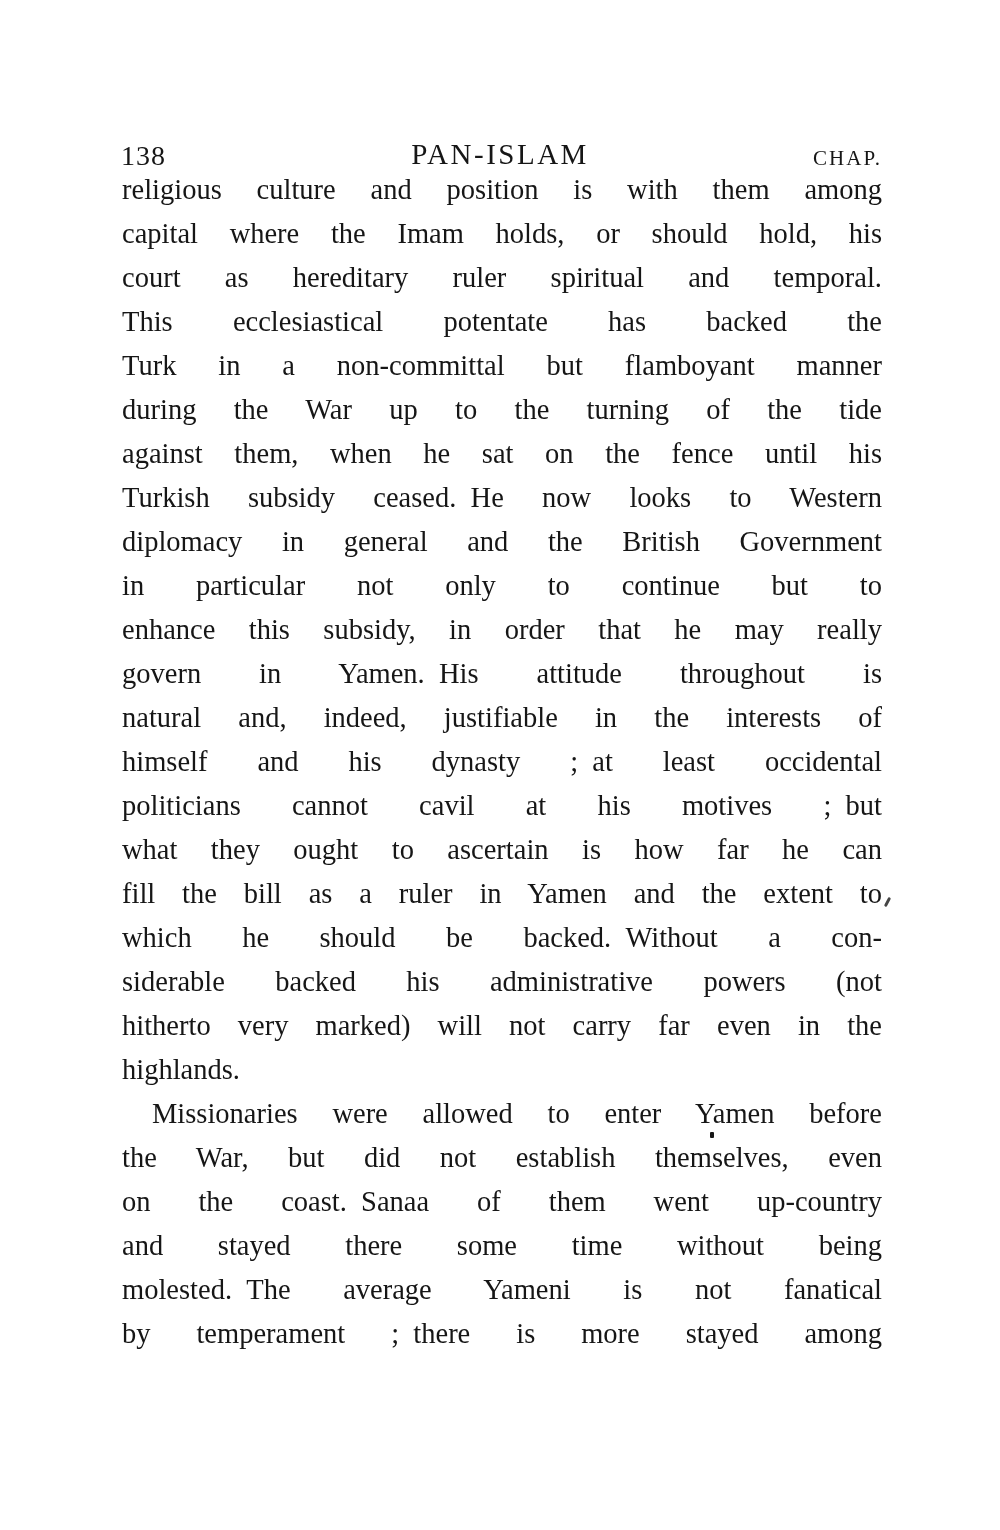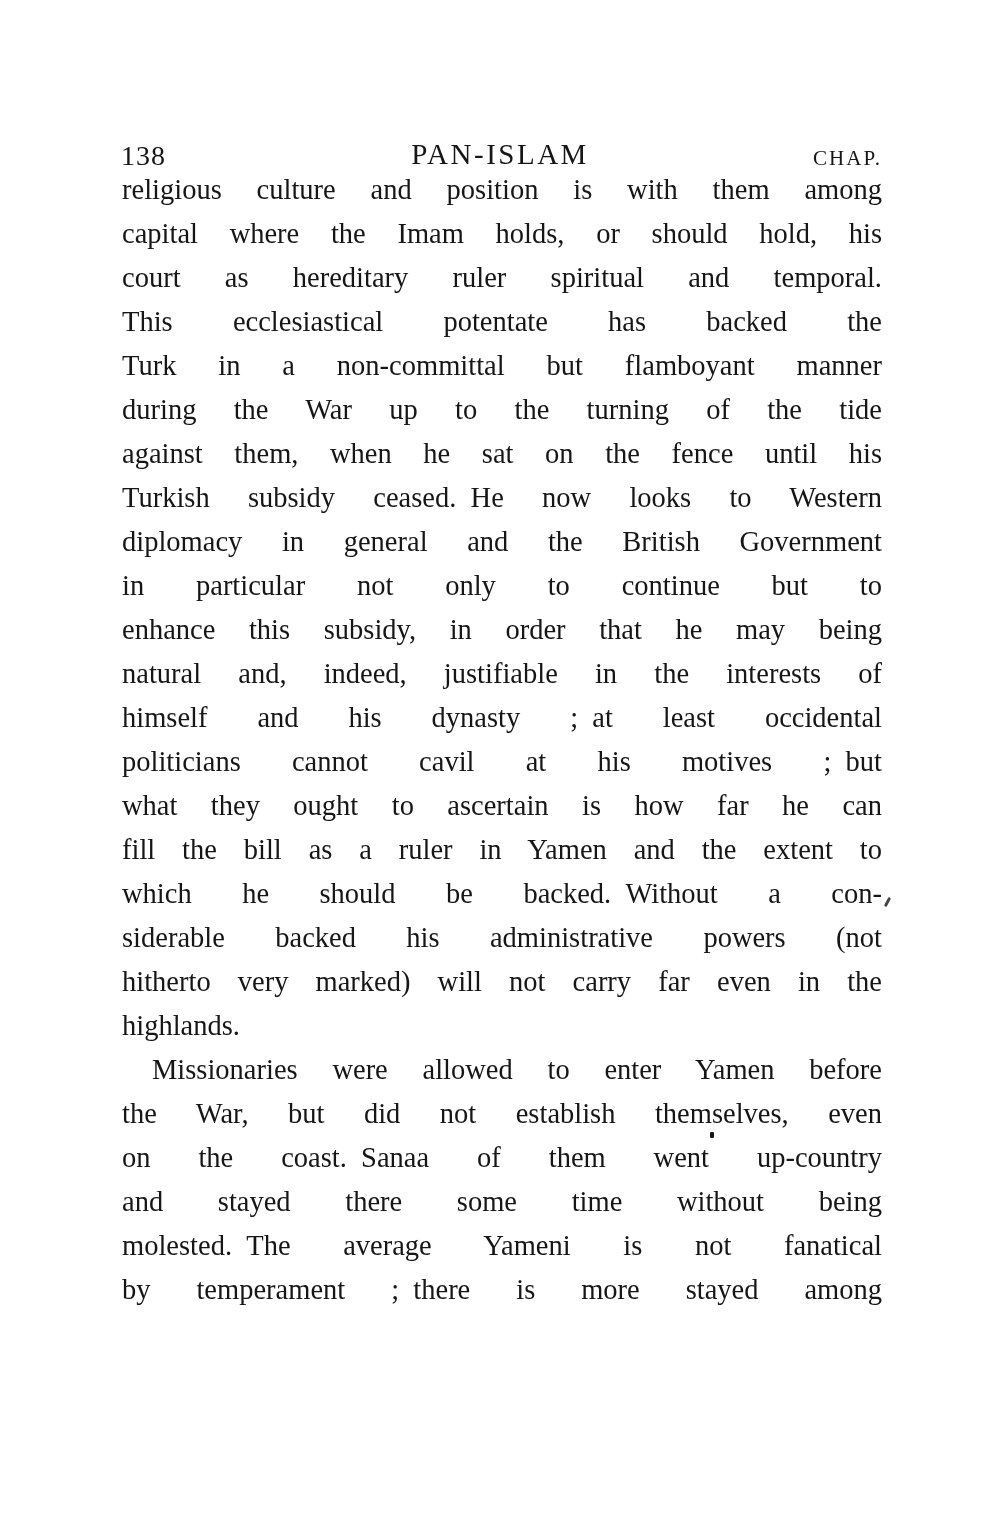--- a/index.html
+++ b/index.html
@@ -106,21 +106,22 @@
       <div class="line">religious culture and position is with them among</div>
       <div class="line">capital where the Imam holds, or should hold, his</div>
       <div class="line">court as hereditary ruler spiritual and temporal.</div>
       <div class="line">This ecclesiastical potentate has backed the</div>
       <div class="line">Turk in a non-committal but flamboyant manner</div>
       <div class="line">during the War up to the turning of the tide</div>
       <div class="line">against them, when he sat on the fence until his</div>
       <div class="line">Turkish subsidy ceased. He now looks to Western</div>
       <div class="line">diplomacy in general and the British Government</div>
       <div class="line">in particular not only to continue but to</div>
-      <div class="line">enhance this subsidy, in order that he may being</div>
+      <div class="line">enhance this subsidy, in order that he may really</div>
+      <div class="line">govern in Yamen. His attitude throughout is</div>
       <div class="line">natural and, indeed, justifiable in the interests of</div>
       <div class="line">himself and his dynasty ; at least occidental</div>
       <div class="line">politicians cannot cavil at his motives ; but</div>
       <div class="line">what they ought to ascertain is how far he can</div>
       <div class="line">fill the bill as a ruler in Yamen and the extent to</div>
       <div class="line">which he should be backed. Without a con-</div>
       <div class="line">siderable backed his administrative powers (not</div>
       <div class="line">hitherto very marked) will not carry far even in the</div>
       <div class="line para-end">highlands.</div>
       <div class="line indent">Missionaries were allowed to enter Yamen before</div>

